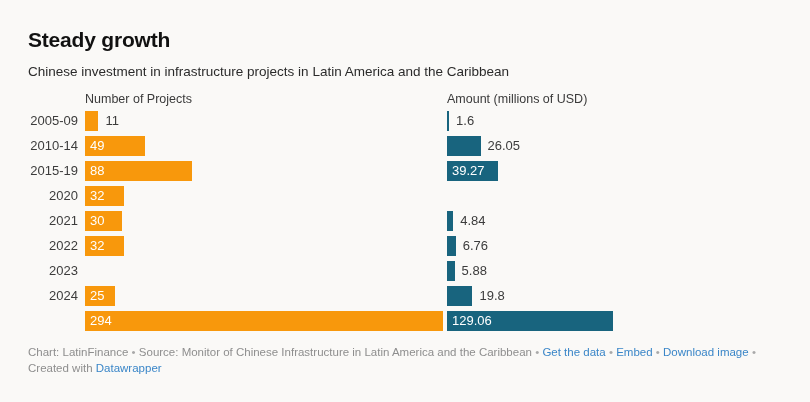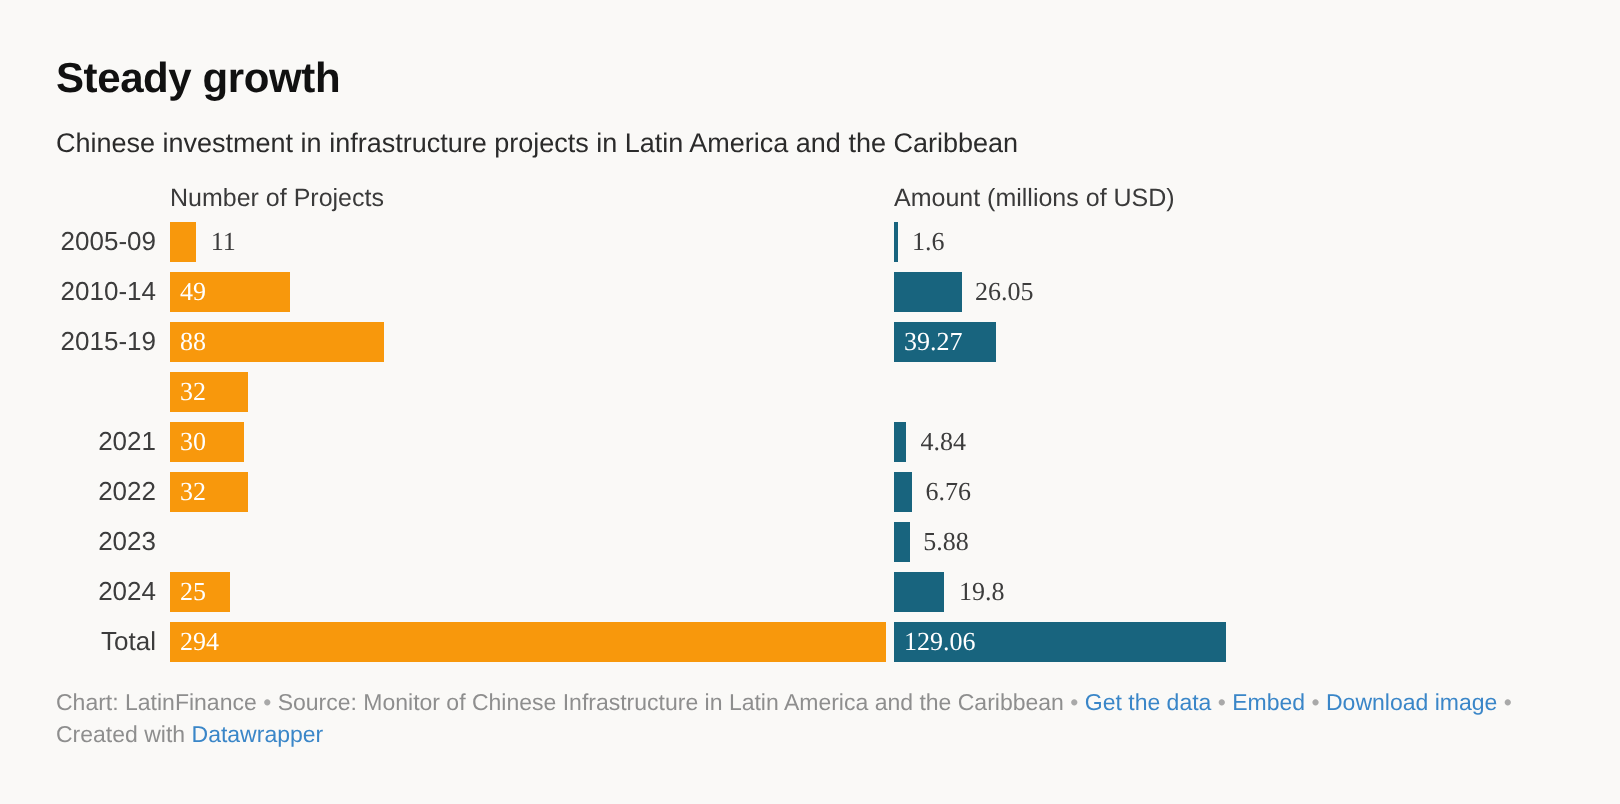--- a/index.html
+++ b/index.html
@@ -88,21 +88,20 @@
   }
   .bar.orange { background: #f8980c; }
   .bar.teal { background: #18647e; }
 
   .bar-value {
     position: absolute;
     top: 0;
     font-size: 13px;
     line-height: 20px;
     white-space: nowrap;
-    font-family: Liberation Serif, serif;
   }
   .bar-value.inside {
     color: #ffffff;
     left: 5px;
   }
   .bar-value.outside {
     color: #3c3c3c;
   }
 
   .footer {
@@ -160,20 +159,21 @@
         <div class="track left">
           <div class="bar orange" style="width: 107.156px;"></div>
           <div class="bar-value inside" style="left: 5px;">88</div>
         </div>
         <div class="track right">
           <div class="bar teal" style="width: 50.51px;"></div>
           <div class="bar-value inside" style="left: 5px;">39.27</div>
         </div>
       </div>
       <div class="row">
+        <div class="row-label">2020</div>
         <div class="track left">
           <div class="bar orange" style="width: 38.966px;"></div>
           <div class="bar-value inside" style="left: 5px;">32</div>
         </div>
       </div>
       <div class="row">
         <div class="row-label">2021</div>
         <div class="track left">
           <div class="bar orange" style="width: 36.5306px;"></div>
           <div class="bar-value inside" style="left: 5px;">30</div>
@@ -206,21 +206,20 @@
         <div class="track left">
           <div class="bar orange" style="width: 30.4422px;"></div>
           <div class="bar-value inside" style="left: 5px;">25</div>
         </div>
         <div class="track right">
           <div class="bar teal" style="width: 25.4672px;"></div>
           <div class="bar-value outside" style="left: 32.4672px;">19.8</div>
         </div>
       </div>
       <div class="row">
-        <div class="row-label">Total</div>
         <div class="track left">
           <div class="bar orange" style="width: 358px;"></div>
           <div class="bar-value inside" style="left: 5px; text-align: right;">294</div>
         </div>
         <div class="track right">
           <div class="bar teal" style="width: 166px;"></div>
           <div class="bar-value inside" style="left: 5px;">129.06</div>
         </div>
       </div>
     </div>

